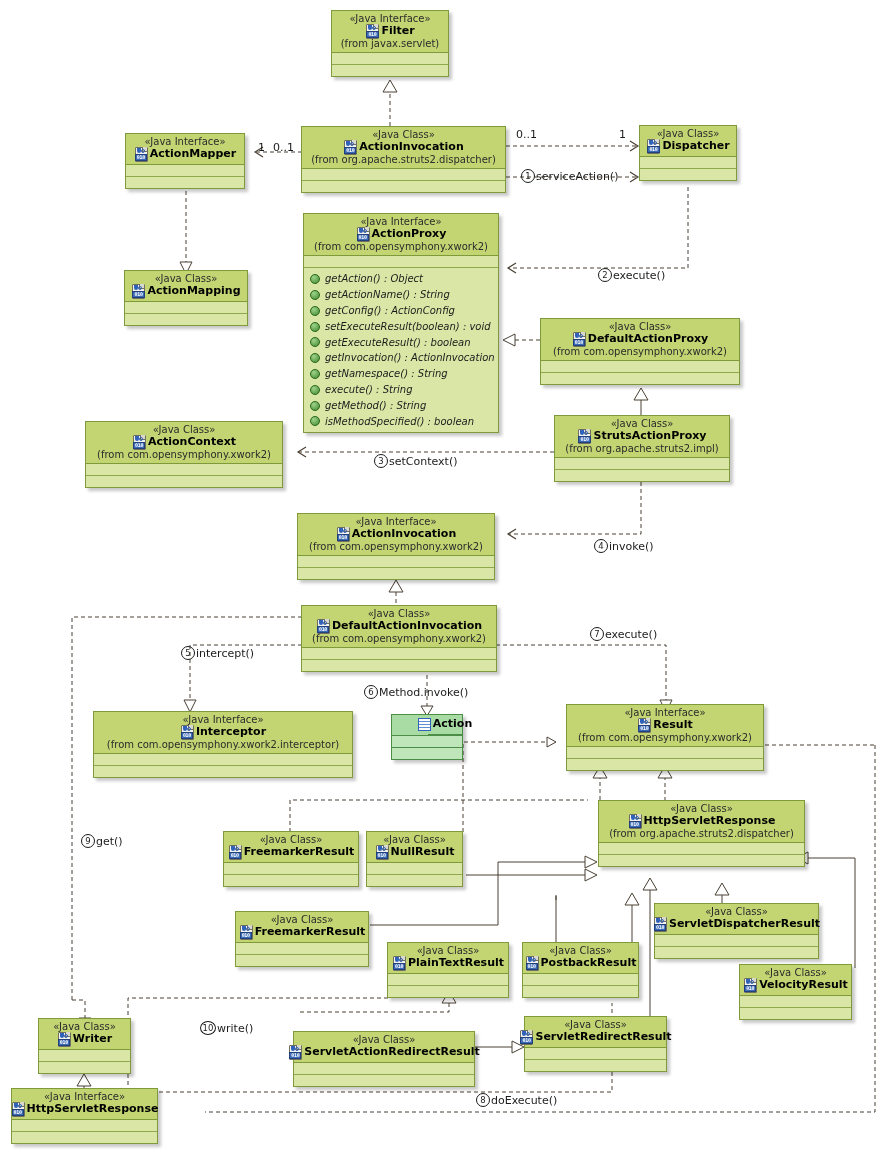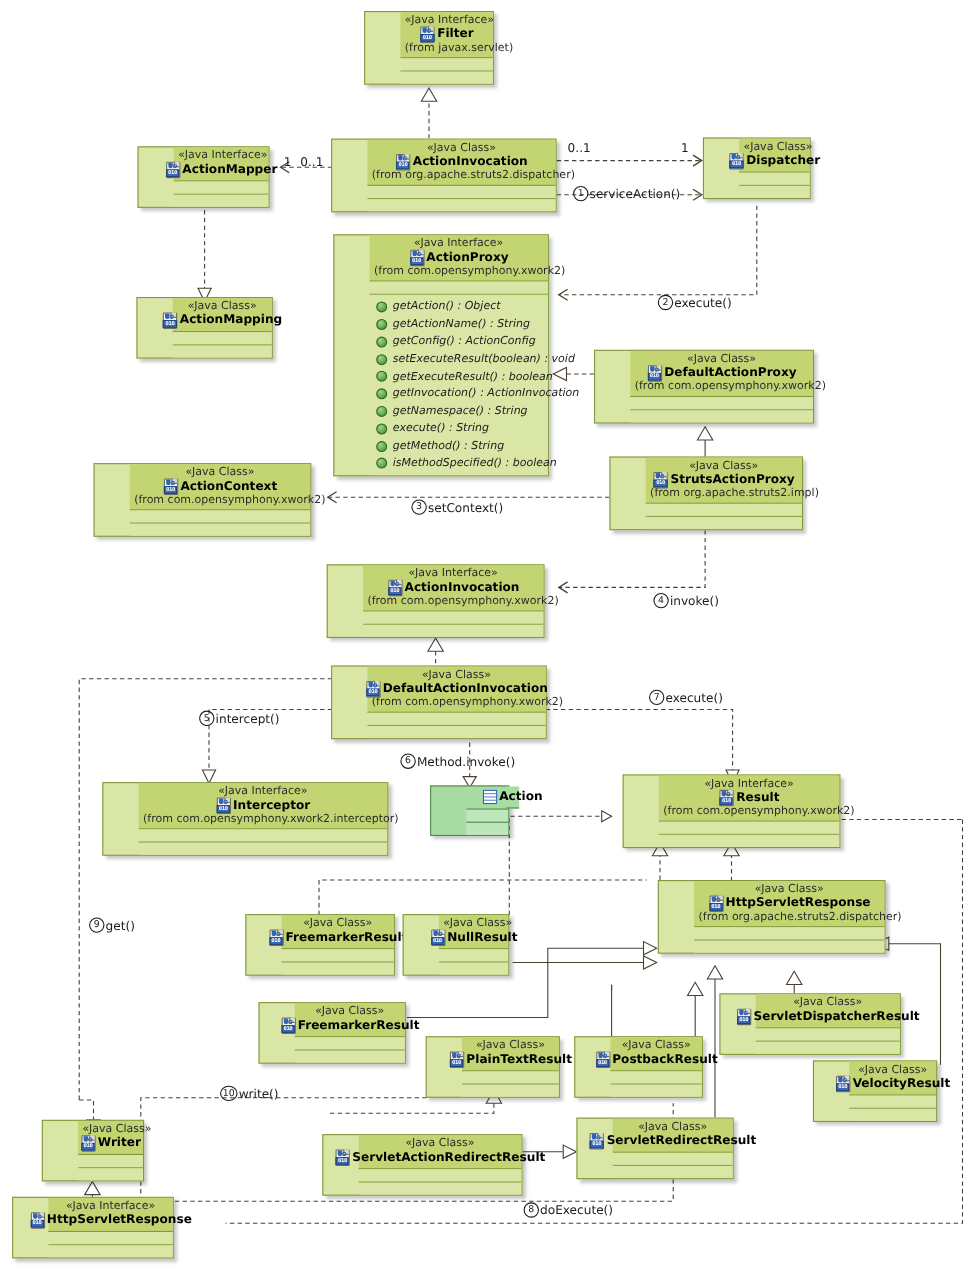--- a/index.html
+++ b/index.html
@@ -1,21 +1,21 @@
 <!DOCTYPE html>
 <html><head>
 <meta charset="utf-8">
 <style>
   html,body{margin:0;padding:0;background:#ffffff;}
   body{font-family:"DejaVu Sans","Liberation Sans",sans-serif;}
   #canvas{position:relative;width:881px;height:1167px;overflow:hidden;background:#fff;}
 
   
   .uml{position:absolute;box-sizing:border-box;border:1px solid #7f9a3a;
-       background:#d9e6a6;box-shadow:3px 3px 3px rgba(0,0,0,0.22);padding-left:32px;}
+       background:#d9e6a6;box-shadow:3px 3px 3px rgba(0,0,0,0.22);}
   .uml .hdr{background:#c3d472;border-bottom:1px solid #7f9a3a;
             padding:2px 4px 3px;text-align:center;line-height:1.12;}
   .uml .stereo{font-size:10px;color:#2b2b2b;white-space:nowrap;}
   .uml .nameline{font-size:11px;font-weight:bold;color:#000;white-space:nowrap;
                  display:flex;align-items:center;justify-content:center;gap:2px;}
   .uml .pkg{font-size:10px;color:#2b2b2b;white-space:nowrap;}
   .uml .comp{height:11px;border-top:1px solid #8fa84c;background:#d9e6a6;}
   .uml .comp.first{border-top:none;}
   .uml .ops{border-top:1px solid #8fa84c;background:#d9e6a6;padding:3px 0 3px 0;}
   .uml .op{font-size:10px;font-style:italic;color:#1b1b1b;white-space:nowrap;
@@ -707,18 +707,18 @@
     <span>execute()</span>
   </div>
   <div class="lbl" style="left:476px;top:1093px;">
     <span class="num">8</span>
     <span>doExecute()</span>
   </div>
   <div class="lbl" style="left:81px;top:834px;">
     <span class="num">9</span>
     <span>get()</span>
   </div>
-  <div class="lbl" style="left:200px;top:987px;">
+  <div class="lbl" style="left:200px;top:1021px;">
     <span class="num" style="width:14px;">10</span>
     <span>write()</span>
   </div>
 
 </div>
 
 </body></html>

